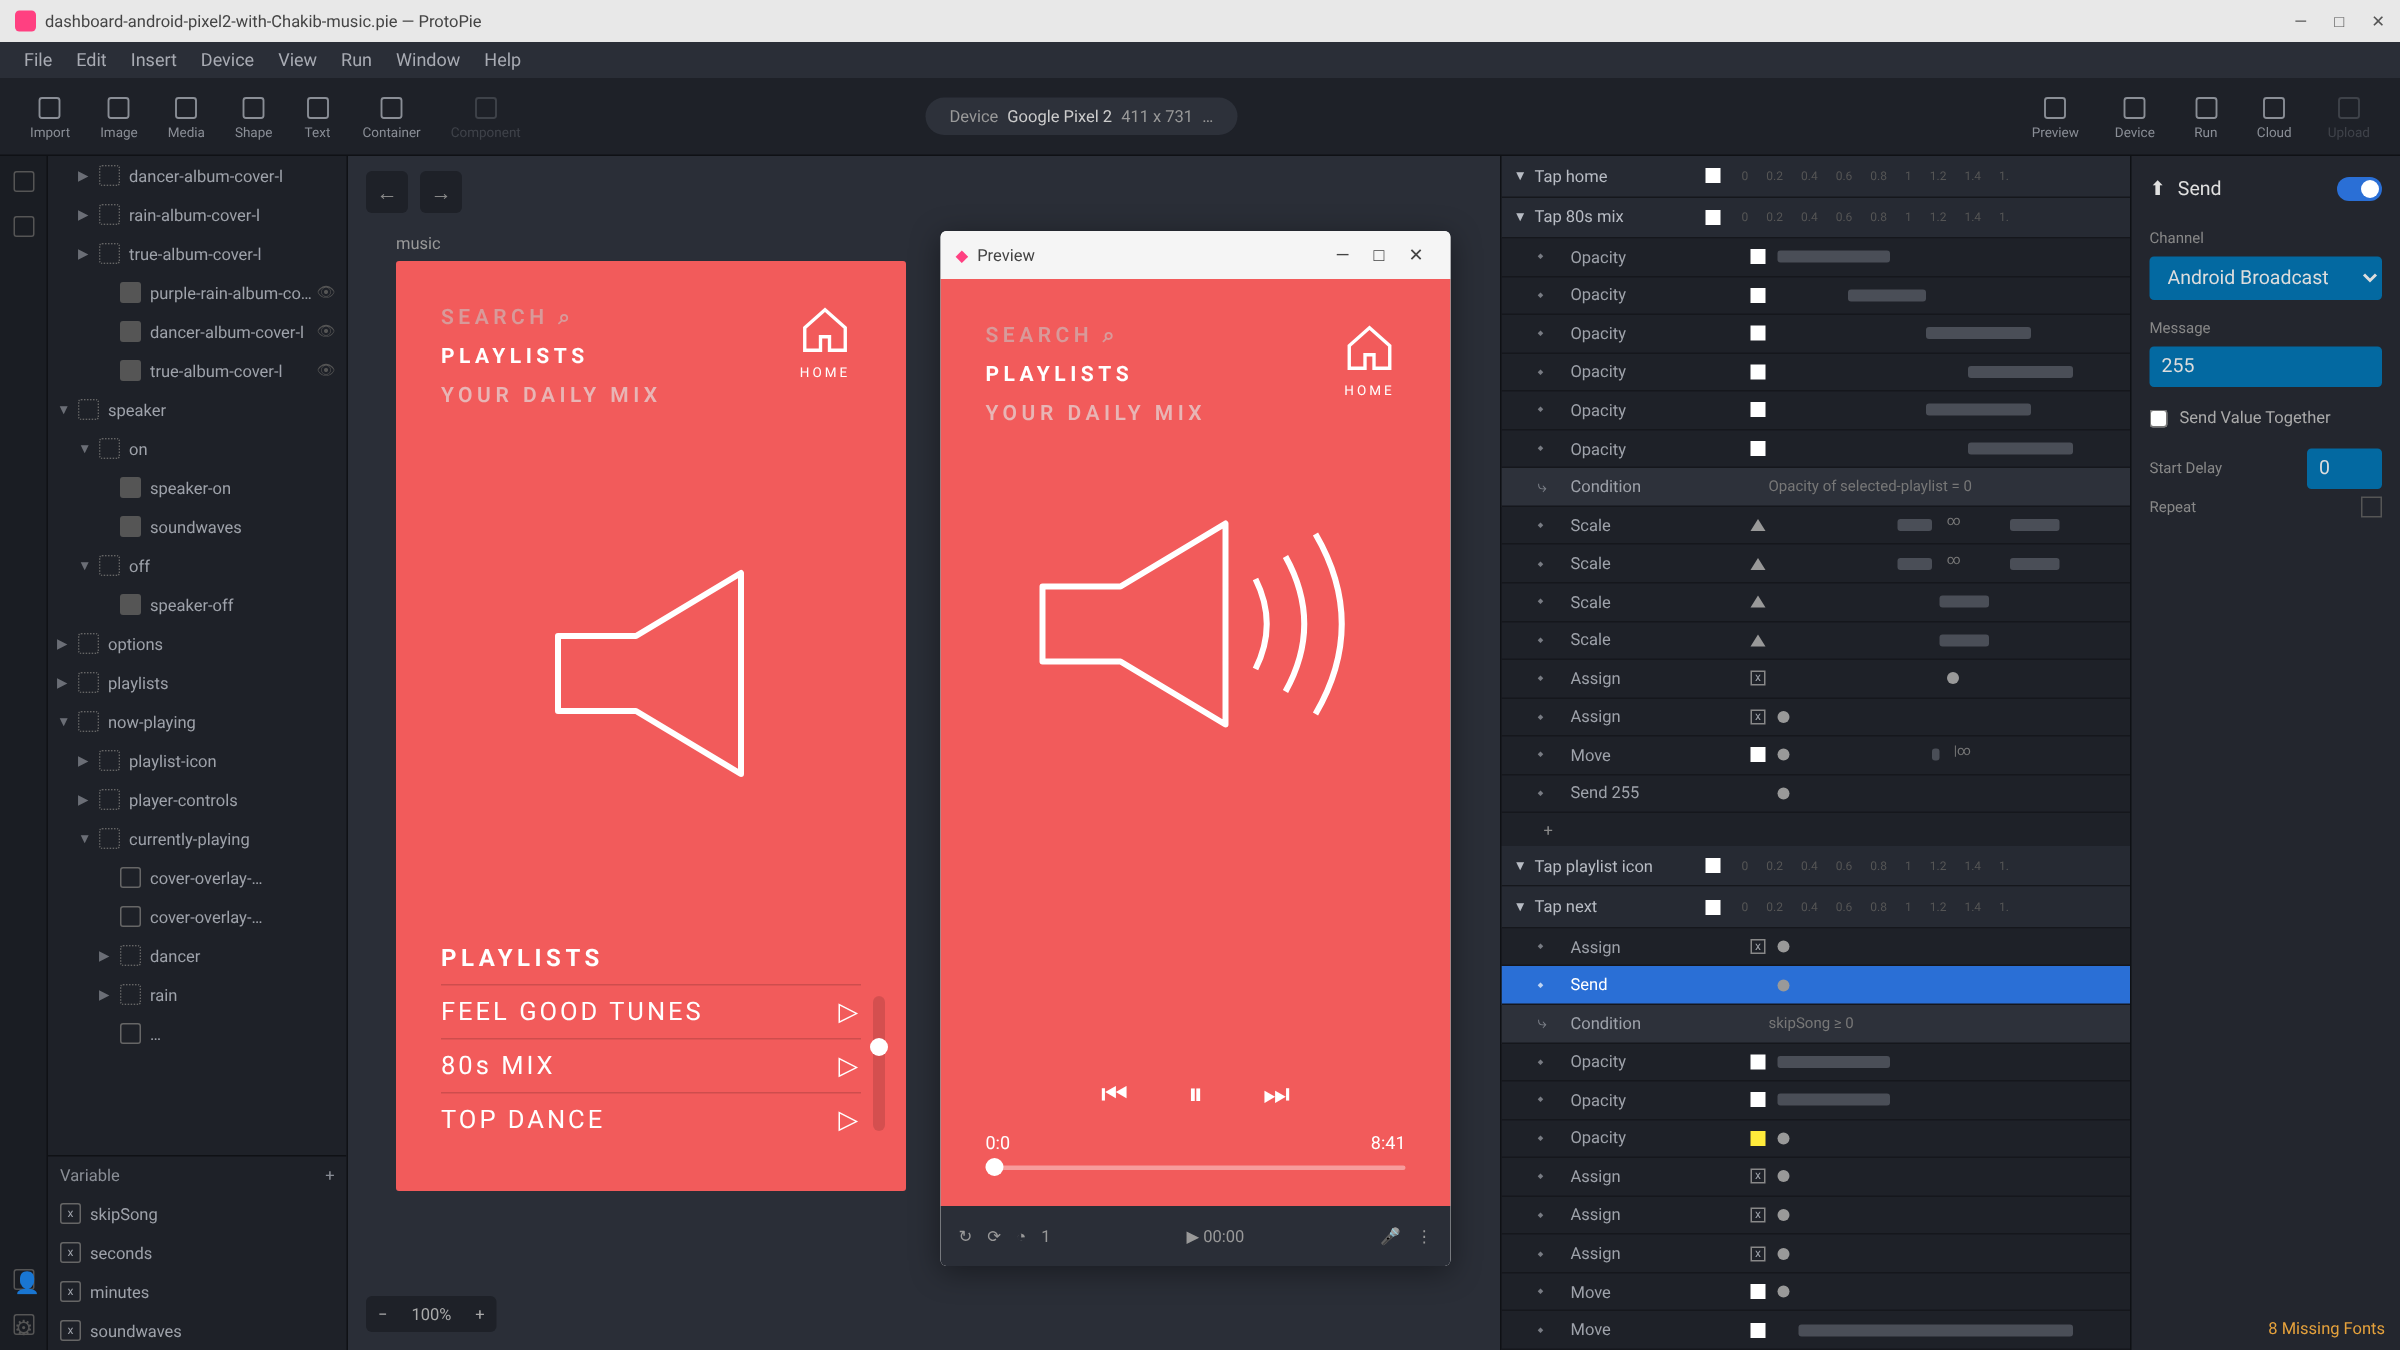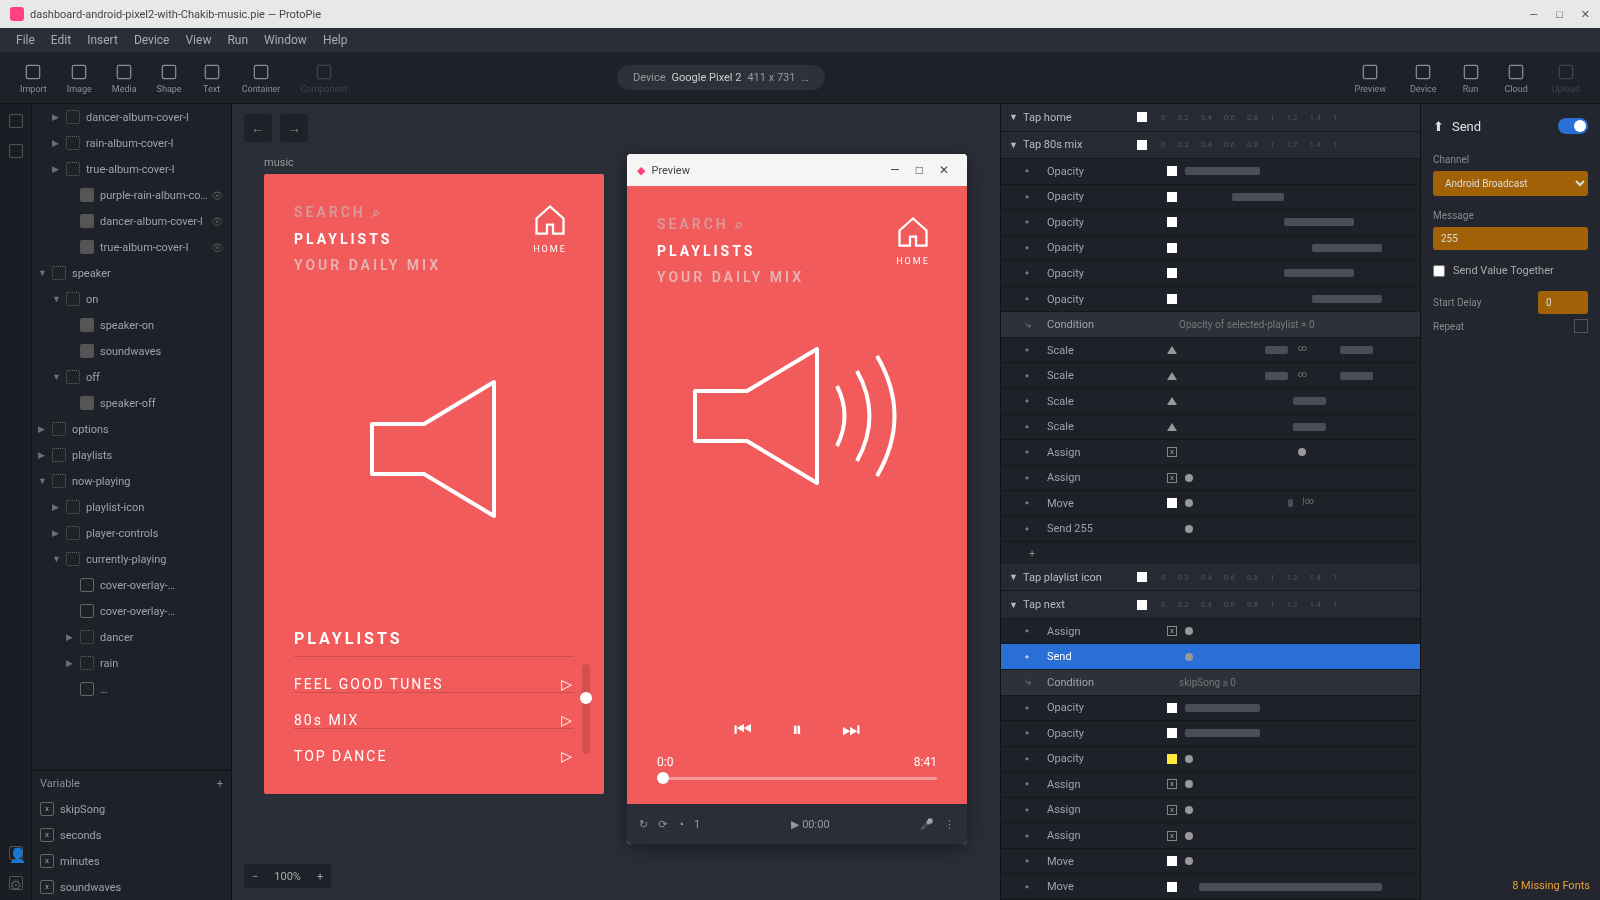--- a/index.html
+++ b/index.html
@@ -45,21 +45,21 @@
 .artboard .search::after{content:" ⌕"}
 .artboard .playlists-h{color:#fff;font-size:14px;letter-spacing:3px;font-weight:700;margin-top:10px}
 .artboard .daily{color:#e8b5b5;font-size:14px;letter-spacing:3px;font-weight:600;margin-top:10px}
 .home-icon{position:absolute;top:28px;right:36px;text-align:center;color:#fff}
 .home-icon svg{width:36px;height:36px}
 .home-icon div{font-size:9px;letter-spacing:2px;margin-top:2px}
 .speaker{position:absolute;top:200px;left:50%;transform:translateX(-50%)}
 .speaker-shape{width:140px;height:150px}
 .artboard .pl-list{position:absolute;bottom:30px;left:30px;right:30px}
 .artboard .pl-title{color:#fff;font-size:16px;letter-spacing:3px;font-weight:700;margin-bottom:8px}
-.pl-item{border-top:1px solid rgba(0,0,0,0.15);height:36px;display:flex;align-items:flex-end;color:#fff;font-size:14px;letter-spacing:2px}
+.pl-item{border-top:1px solid rgba(0,0,0,0.15);height:36px;display:flex;align-items:center;color:#fff;font-size:17px;letter-spacing:2px}
 .pl-item span:last-child{margin-left:auto}
 .scroll-ind{position:absolute;right:14px;bottom:40px;width:8px;height:90px;background:rgba(0,0,0,0.12);border-radius:4px}
 .scroll-thumb{width:12px;height:12px;background:#fff;border-radius:50%;position:absolute;top:28px;left:-2px}
 .preview-win{position:absolute;top:50px;left:395px;width:340px;height:690px;background:#fff;border-radius:4px;overflow:hidden;box-shadow:0 4px 20px rgba(0,0,0,0.4)}
 .preview-hdr{height:32px;background:#f5f5f5;display:flex;align-items:center;padding:0 10px;font-size:11px;color:#444}
 .preview-hdr .pp-icon{color:#ff4081;margin-right:6px}
 .preview-hdr .spacer{flex:1}
 .preview-hdr .wbtn{padding:0 8px;cursor:pointer;font-size:12px}
 .preview-body{height:618px;background:#f25b5b;position:relative;padding:30px}
 .preview-body .speaker{top:150px}
@@ -94,21 +94,21 @@
 .resp-bar{flex:1;height:10px;position:relative}
 .resp-bar i{position:absolute;height:8px;background:#4a4e57;border-radius:2px;top:1px}
 .resp-dot{width:8px;height:8px;border-radius:50%;background:#999}
 .cond-label{color:#777;font-size:10px;margin-left:12px}
 .add-row{height:22px;display:flex;align-items:center;padding-left:28px;color:#888;cursor:pointer}
 .props{width:180px;background:#23262e;border-left:1px solid #0f1115;padding:14px 12px;font-size:11px;color:#aaa}
 .props-hdr{display:flex;align-items:center;gap:8px;color:#e0e0e0;font-size:13px;margin-bottom:20px}
 .props-hdr .toggle{margin-left:auto;width:30px;height:16px;background:#2a6fd6;border-radius:8px;position:relative}
 .props-hdr .toggle::after{content:"";width:12px;height:12px;background:#fff;border-radius:50%;position:absolute;right:2px;top:2px}
 .props label{display:block;color:#888;margin-bottom:6px;font-size:10px}
-.props select,.props input[type=text]{width:100%;background:#a16207;border:none;color:#ddd;padding:6px 8px;border-radius:3px;font-size:10px;margin-bottom:14px}
+.props select,.props input[type=text]{width:100%;background:#0369a1;border:none;color:#ddd;padding:6px 8px;border-radius:3px;font-size:13px;margin-bottom:14px}
 .props .cb{display:flex;align-items:center;gap:8px;margin-bottom:14px}
 .props .cb input{width:12px;height:12px}
 .props .row2{display:flex;gap:8px;align-items:center}
 .props .row2 label{flex:1;margin:0}
 .props .row2 input{width:50px;margin:0}
 .props .repeat-cb{width:14px;height:14px;border:1px solid #555;margin-left:auto}
 .font-warn{position:absolute;bottom:8px;right:10px;color:#e6a23c;font-size:11px}
 </style>
 </head>
 <body>

